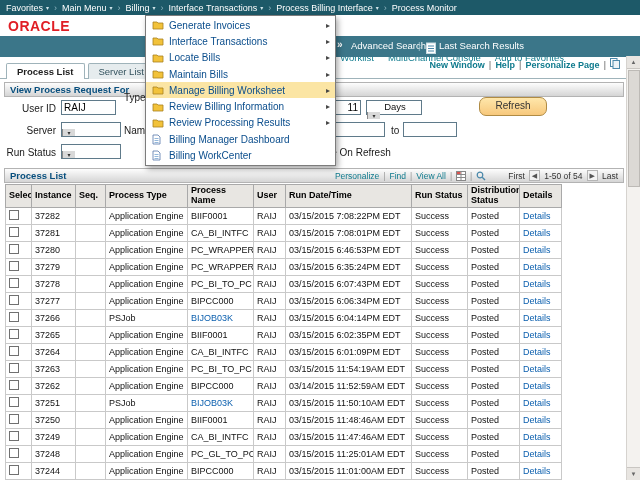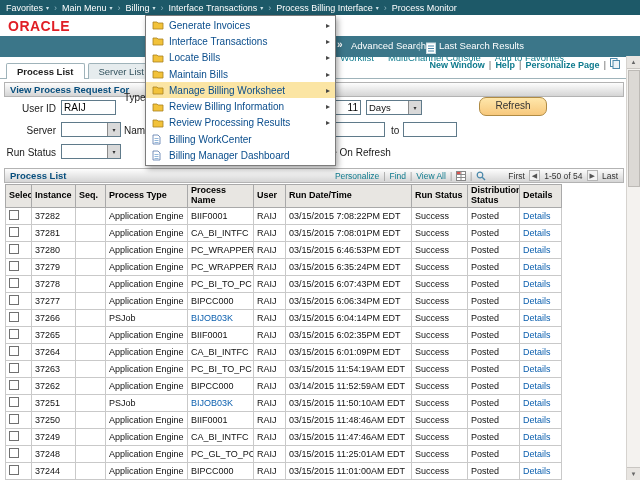--- a/index.html
+++ b/index.html
@@ -52,21 +52,21 @@
   .gsep{color:#999;}
   .garrow{font-size:7px;color:#555;border:1px solid #b5b5b5;background:#f3f3f3;padding:0 2px;line-height:9px;}
   .gicon{display:inline-flex;}
 
   
   .lbl{position:absolute;font-size:10px;color:#1a1a1a;white-space:nowrap;}
   .lblr{text-align:right;width:56px;left:0;}
   .inp{position:absolute;height:15px;box-sizing:border-box;border:1px solid #5f7a8a;background:#fff;
     font-size:10px;padding:0 2px;font-family:"Liberation Sans",sans-serif;}
   .sel{position:absolute;height:15px;box-sizing:border-box;border:1px solid #5f7a8a;background:#fff;
-    display:flex;align-items:center;font-size:9.5px;}
+    display:flex;align-items:center;font-size:9.5px;flex-direction:column;}
   .sel-val{flex:1;padding-left:2px;color:#111;}
   .sel-btn{width:12px;align-self:stretch;background:#d9d9d9;border-left:1px solid #8a8a8a;
     font-size:6px;display:flex;align-items:center;justify-content:center;color:#333;}
   .btn-refresh{position:absolute;left:479px;top:97px;width:68px;height:19px;box-sizing:border-box;
     background:linear-gradient(#ffe7ab,#f7c87c);border:1px solid #b08b44;border-radius:7px;
     font-size:10px;color:#333;text-align:center;line-height:16px;}
   .cb{appearance:none;-webkit-appearance:none;width:10px;height:10px;border:1px solid #707070;background:#fff;margin:0;}
 
   
   table.grid{position:absolute;top:184px;left:5px;width:556px;border-collapse:collapse;
@@ -583,35 +583,35 @@
       <div class="menu-item">
 
         <span class="mi-icon">
           <svg width="9" height="11" viewBox="0 0 9 11">
             <path d="M1 1 h5 l2 2 v7 h-7 z" fill="#fff" stroke="#5577aa" stroke-width="0.8"></path>
             <line x1="2.5" y1="4.5" x2="6.5" y2="4.5" stroke="#6699cc" stroke-width="0.7"></line>
             <line x1="2.5" y1="6.5" x2="6.5" y2="6.5" stroke="#6699cc" stroke-width="0.7"></line>
             <line x1="2.5" y1="8.5" x2="6.5" y2="8.5" stroke="#6699cc" stroke-width="0.7"></line>
           </svg>
         </span>
-        <span class="mi-label">Billing WorkCenter</span>
+        <span class="mi-label">Billing Manager Dashboard</span>
 
       </div>
 
       <div class="menu-item">
 
         <span class="mi-icon">
           <svg width="9" height="11" viewBox="0 0 9 11">
             <path d="M1 1 h5 l2 2 v7 h-7 z" fill="#fff" stroke="#5577aa" stroke-width="0.8"></path>
             <line x1="2.5" y1="4.5" x2="6.5" y2="4.5" stroke="#6699cc" stroke-width="0.7"></line>
             <line x1="2.5" y1="6.5" x2="6.5" y2="6.5" stroke="#6699cc" stroke-width="0.7"></line>
             <line x1="2.5" y1="8.5" x2="6.5" y2="8.5" stroke="#6699cc" stroke-width="0.7"></line>
           </svg>
         </span>
-        <span class="mi-label">Billing Manager Dashboard</span>
+        <span class="mi-label">Billing WorkCenter</span>
 
       </div>
     </div>
 
   <div class="vscroll">
     <div class="vs-btn">▲</div>
     <div class="vs-thumb"></div>
     <div class="vs-btn vs-down">▼</div>
   </div>
 

